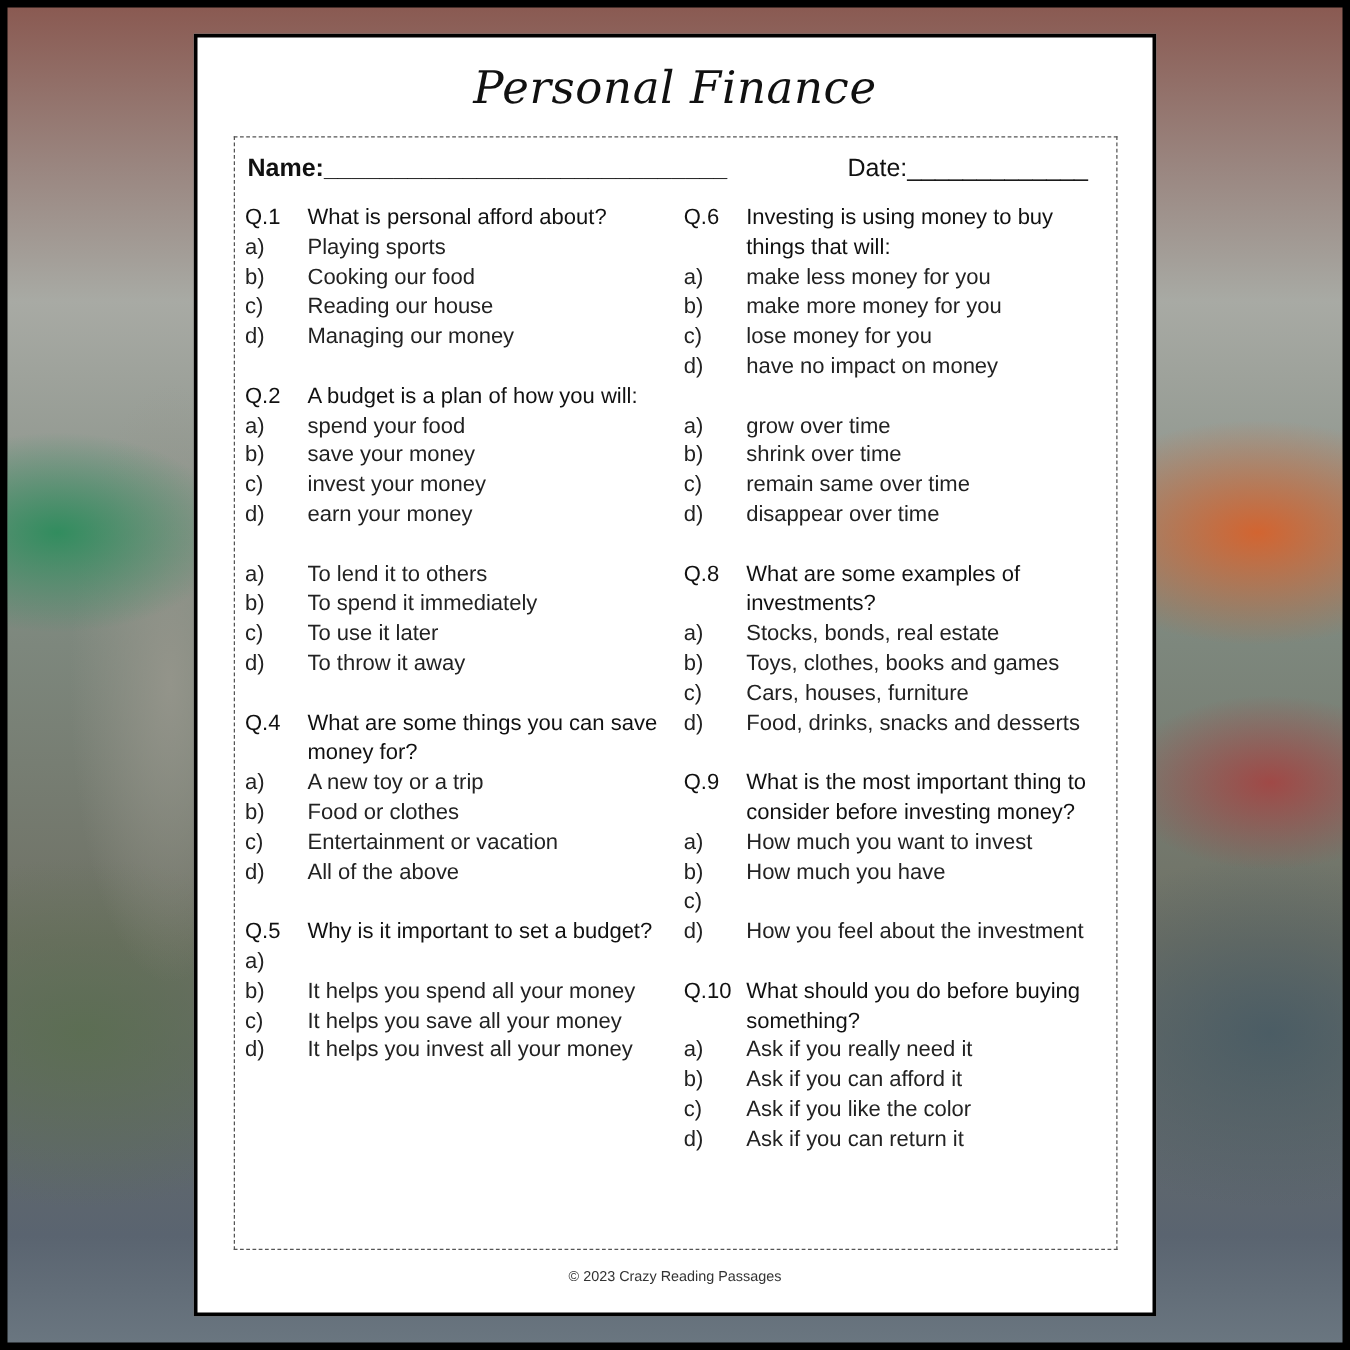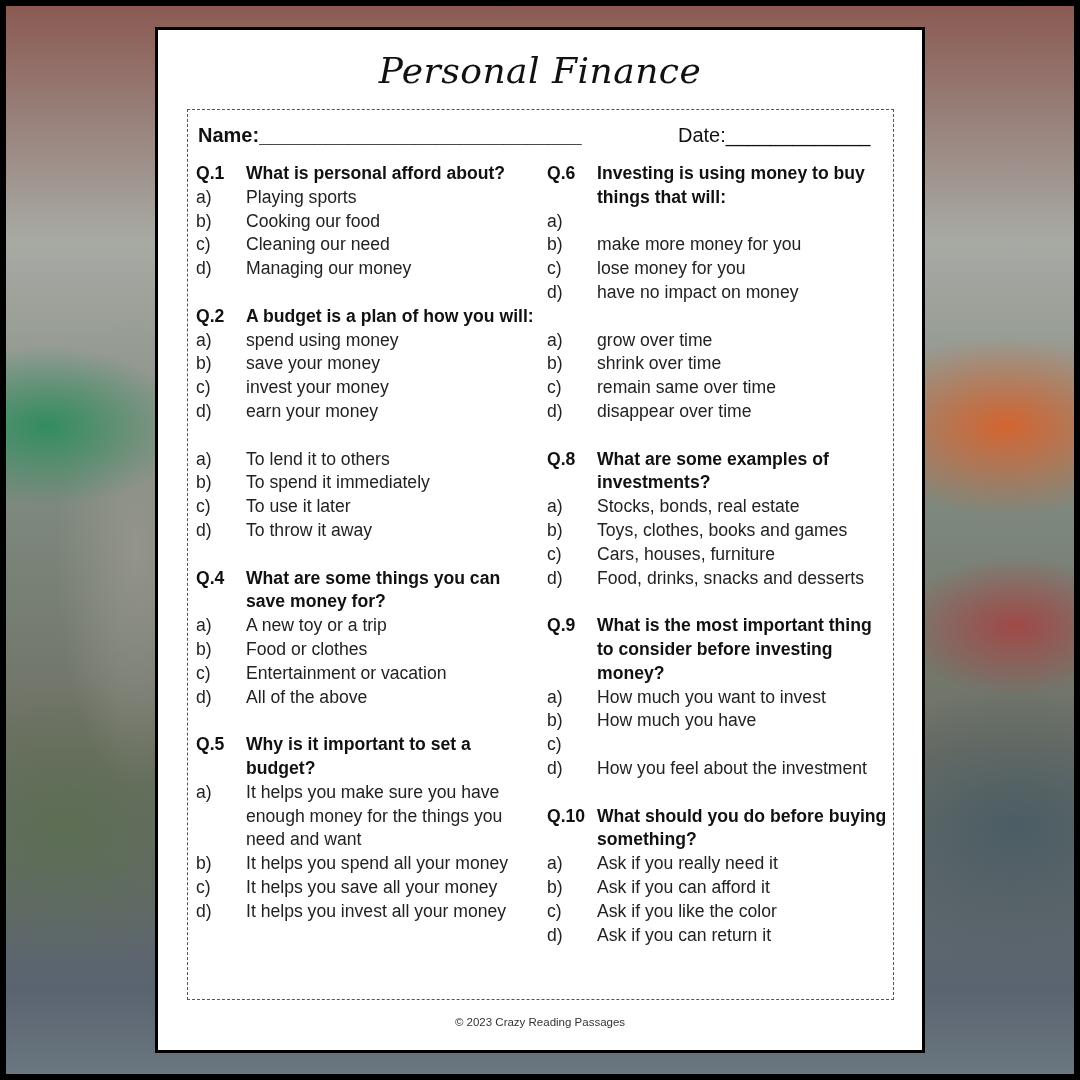--- a/index.html
+++ b/index.html
@@ -41,21 +41,21 @@
     .col { position: absolute; top: 52px; }
     .col.left { left: 8px; width: 345px; }
     .col.right { left: 359px; width: 345px; }
     .q { margin-bottom: 23.8px; }
     .line {
       display: flex; font-size: 17.6px; line-height: 23.8px; color: #222;
       white-space: nowrap;
     }
     .line .lbl { width: 50px; flex: none; }
     .line .txt { flex: 1; white-space: normal; }
-    .qline { font-weight: bold; color: #111; }
+    .qline { font-weight: normal; color: #111; }
     .footer {
       position: absolute; left: 0; right: 0; top: 986px; text-align: center;
       font-size: 11.5px; color: #333;
     }
   </style>
 </head>
 <body>
 
 <div class="bg"></div>
 
@@ -77,35 +77,35 @@
           <div class="line">
             <span class="lbl">a)</span>
             <span class="txt">Playing sports</span>
           </div>
           <div class="line">
             <span class="lbl">b)</span>
             <span class="txt">Cooking our food</span>
           </div>
           <div class="line">
             <span class="lbl">c)</span>
-            <span class="txt">Cleaning our need</span>
+            <span class="txt">Reading our house</span>
           </div>
           <div class="line">
             <span class="lbl">d)</span>
             <span class="txt">Managing our money</span>
           </div>
         </div>
         <div class="q">
           <div class="line qline">
             <span class="lbl">Q.2</span>
             <span class="txt">A budget is a plan of how you will:</span>
           </div>
           <div class="line">
             <span class="lbl">a)</span>
-            <span class="txt">spend using money</span>
+            <span class="txt">spend your food</span>
           </div>
           <div class="line">
             <span class="lbl">b)</span>
             <span class="txt">save your money</span>
           </div>
           <div class="line">
             <span class="lbl">c)</span>
             <span class="txt">invest your money</span>
           </div>
           <div class="line">
@@ -153,21 +153,20 @@
             <span class="txt">All of the above</span>
           </div>
         </div>
         <div class="q">
           <div class="line qline">
             <span class="lbl">Q.5</span>
             <span class="txt">Why is it important to set a budget?</span>
           </div>
           <div class="line">
             <span class="lbl">a)</span>
-            <span class="txt">It helps you make sure you have enough money for the things you need and want</span>
           </div>
           <div class="line">
             <span class="lbl">b)</span>
             <span class="txt">It helps you spend all your money</span>
           </div>
           <div class="line">
             <span class="lbl">c)</span>
             <span class="txt">It helps you save all your money</span>
           </div>
           <div class="line">
@@ -177,20 +176,21 @@
         </div>
       </div>
     <div class="col right" id="col-right">
         <div class="q">
           <div class="line qline">
             <span class="lbl">Q.6</span>
             <span class="txt">Investing is using money to buy things that will:</span>
           </div>
           <div class="line">
             <span class="lbl">a)</span>
+            <span class="txt">make less money for you</span>
           </div>
           <div class="line">
             <span class="lbl">b)</span>
             <span class="txt">make more money for you</span>
           </div>
           <div class="line">
             <span class="lbl">c)</span>
             <span class="txt">lose money for you</span>
           </div>
           <div class="line">

